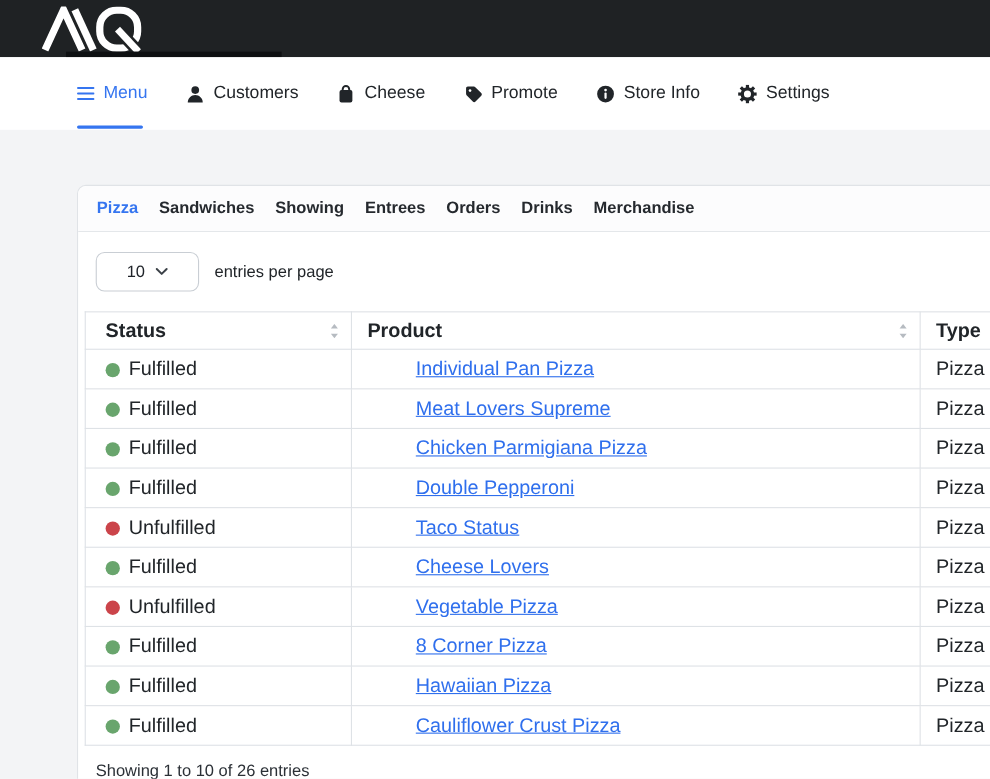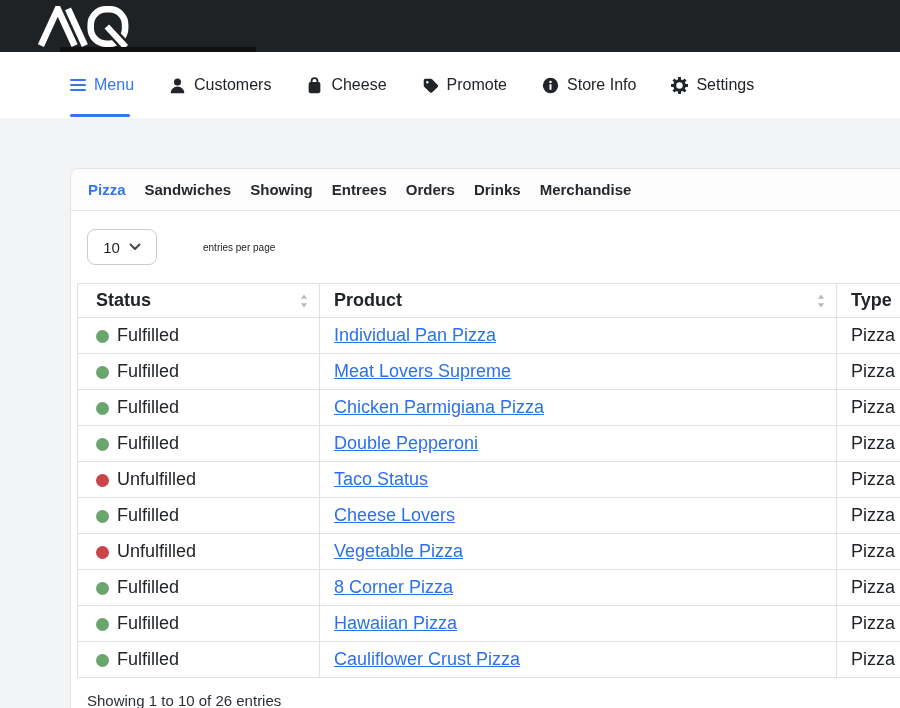--- a/index.html
+++ b/index.html
@@ -23,40 +23,40 @@
   
   .card { position:absolute; left:70px; top:168px; width:870px; background:#ffffff;
           border:1px solid #e0e3e7; border-radius:8px; }
   .card-header { background:#fcfcfd; border-bottom:1px solid #e4e7ea; padding:12px 17px;
                  border-radius:8px 8px 0 0; display:flex; gap:19px; }
   .tab { font-size:15px; font-weight:700; color:#25292e; cursor:pointer; }
   .tab.active { color:#3575f0; }
 
   .card-body { padding:18px 6px 16px 6px; }
   .controls { display:flex; align-items:center; margin:0 0 18px 10px; gap:14px; }
-  .select { width:70px; height:36px; border:1px solid #c9ced4; border-radius:8px; background:#fff;
+  .select { width:94px; height:36px; border:1px solid #c9ced4; border-radius:8px; background:#fff;
             display:flex; align-items:center; justify-content:center; gap:9px; font-size:15px;
             color:#1f2329; cursor:pointer; }
-  .entries-label { font-size:10px; color:#212529;margin-left:32px; }
+  .entries-label { font-size:15px; color:#212529; }
 
   table { border-collapse:collapse; table-layout:fixed; width:858px; }
   col.c1 { width:242px; } col.c2 { width:517px; } col.c3 { width:99px; }
   th, td { border:1px solid #dee2e6; text-align:left; vertical-align:middle; }
   th { height:34px; font-size:18px; font-weight:700; color:#212529; padding-left:18px;
        position:relative; cursor:pointer; }
   th.col-product, td.c-product { padding-left:14px; }
   th.col-type, td.c-type { padding-left:14px; }
   td { height:36px; font-size:18px; color:#212529; }
   td.c-status { padding-left:18px; }
   .sort-icon { position:absolute; right:11px; top:50%; transform:translateY(-50%); }
   .dot { display:inline-block; width:13px; height:13px; border-radius:50%; vertical-align:-2px;
          margin-right:8px; }
   .dot.green { background:#69a56d; }
   .dot.red { background:#cb444a; }
-  td.c-product a { color:#2f6fed; text-decoration:underline; }
+  td.c-product a { color:#2f6fed; text-decoration:underline;margin-left:44px; }
 
   .table-summary { margin:14px 0 0 10px; font-size:15px; color:#2b3036; }
 </style>
 </head>
 <body>
 
 <div class="topbar">
   <svg class="logo" viewBox="0 0 124 56">
     <path d="M4 54 L27 4 L50 54" fill="none" stroke="#ffffff" stroke-width="9" stroke-miterlimit="12"></path>
     <path d="M41 4 L64 54" fill="none" stroke="#ffffff" stroke-width="9"></path>

